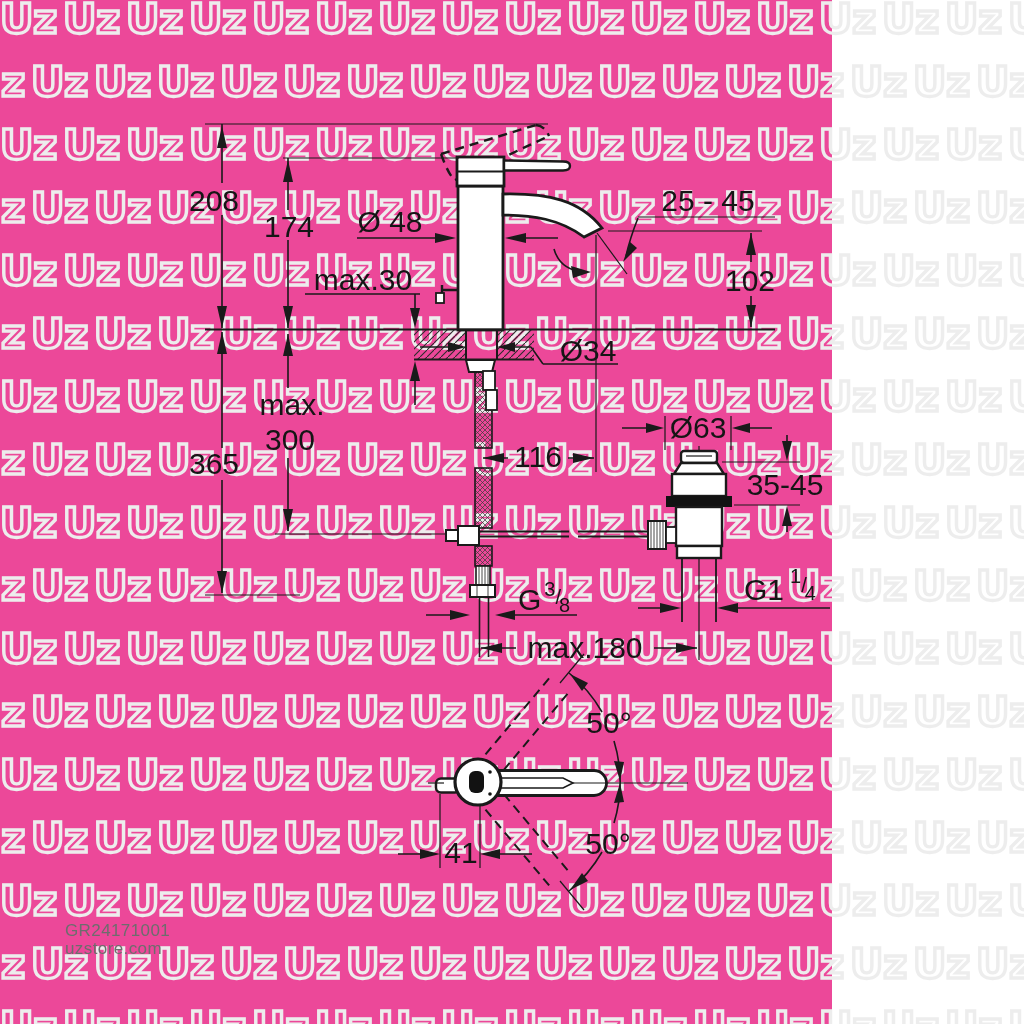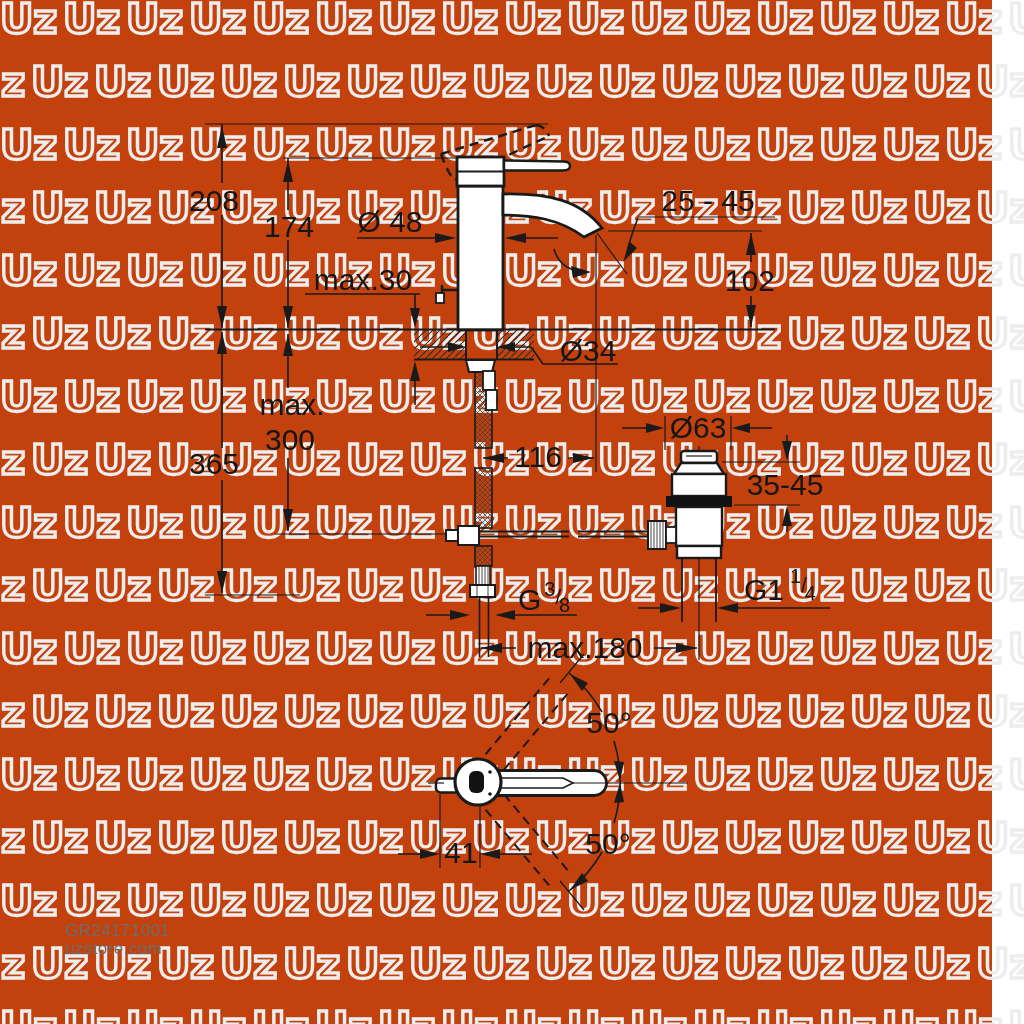--- a/index.html
+++ b/index.html
@@ -1,16 +1,16 @@
 <!DOCTYPE html>
 <html><head>
 <meta charset="utf-8">
 <style>
   html,body{margin:0;padding:0;background:#ffffff;width:1024px;height:1024px;overflow:hidden}
-  #stage{position:relative;width:992px;height:1024px;background:#c2410c}
+  #stage{position:relative;width:832px;height:1024px;background:#ec4899}
   svg{display:block}
   text{font-family:"Liberation Sans","DejaVu Sans",sans-serif;fill:#151515}
   .dim{font-size:30px}
   .mid{text-anchor:middle}
   .fsup{font-size:20px}
   .wm{font-family:"DejaVu Sans",sans-serif;font-weight:bold;font-size:41px;fill:none;stroke:#ededed;stroke-width:3.4px}
   .foot{font-size:17px;fill:#6d6d6d;letter-spacing:.4px}
   .ln{stroke:#1a1a1a;fill:none}
   .wh{fill:#ffffff}
   .blk{fill:#121212}

